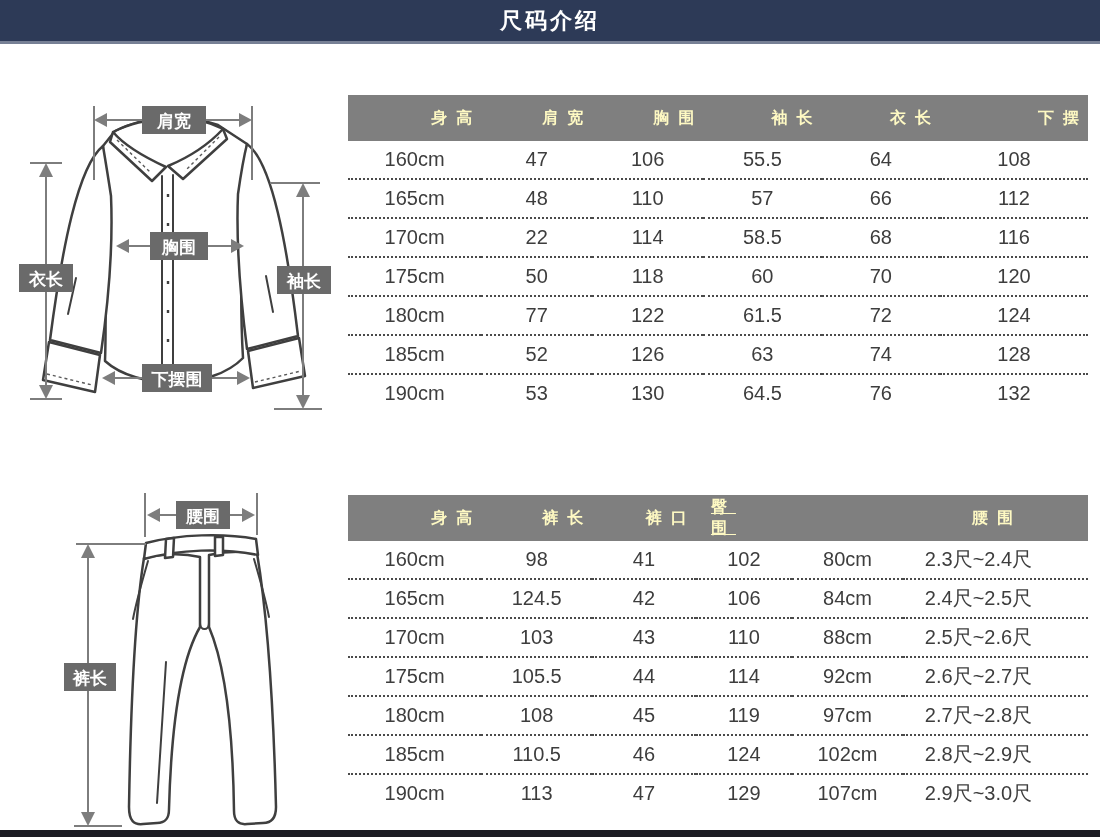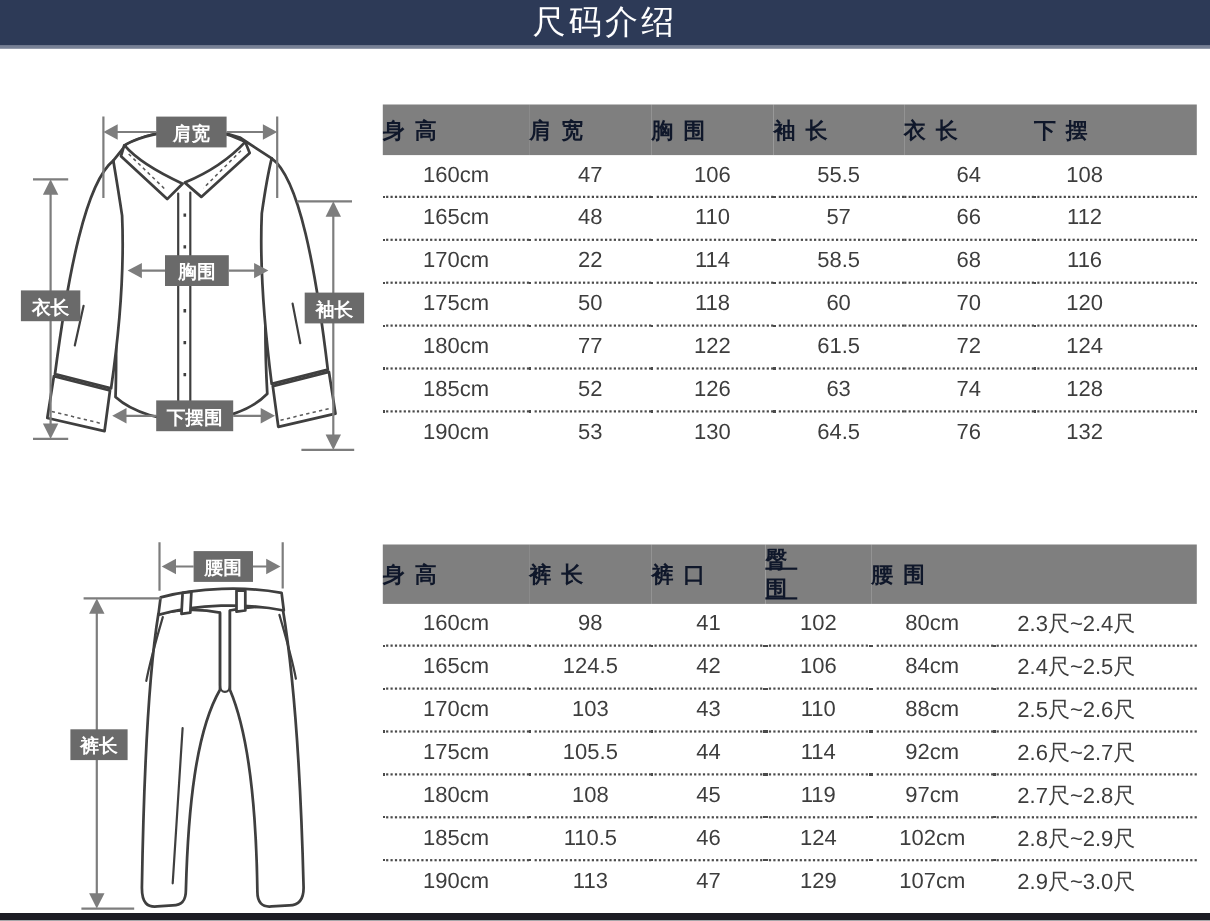--- a/index.html
+++ b/index.html
@@ -7,40 +7,40 @@
     position:relative; width:1100px; height:837px; background:#ffffff; overflow:hidden;
     font-family:"Liberation Sans","DejaVu Sans",sans-serif;
   }
 
   
   .topbar {
     position:absolute; left:0; top:0; width:1100px; height:41px;
     background:#2d3a57; border-bottom:3px solid #778095;
     display:flex; align-items:center; justify-content:center; gap:40px; color:#ffffff;
   }
-  .t-zh { font-size:30px; font-weight:normal; letter-spacing:3px;text-align:right; }
+  .t-zh { font-size:22px; font-weight:bold; letter-spacing:3px;text-align:right; }
   .t-en { font-size:33px; font-weight:bold; letter-spacing:0.5px; }
 
   
   .size-table {
     position:absolute; left:348px; width:740px;
     border-collapse:collapse; table-layout:fixed;
   }
   .shirt-pos { top:95px; }
   .pants-pos { top:495px; }
   .size-table thead th {
-    background:#7f7f7f; color:#0f172a; font-size:20px; font-weight:bold;
-    height:46px; text-align:left; letter-spacing:9px; padding:0;
+    background:#7f7f7f; color:#fef9c3; font-size:16px; font-weight:bold;
+    height:46px; text-align:right; letter-spacing:9px; padding:0;
   }
   .size-table tbody td {
     font-size:20px; color:#3d3d3d; text-align:center; height:37px; padding:0;
     border-bottom:2px dotted #4a4a4a; font-weight:normal;
   }
   .size-table tbody tr:last-child td { border-bottom:none; }
-  .shirt-pos th:last-child, .shirt-pos td:last-child { padding-right:56px; }
+  .shirt-pos th:last-child, .shirt-pos td:last-child { }
   .pants-pos th.th-hip { padding-right:56px;text-decoration:underline; }
   .pants-pos th.th-waist-span { padding-right:66px; }
   .pants-pos td:nth-child(6) { padding-right:34px; }
 
   
   .shirt-svg { position:absolute; left:2px; top:68px; }
   .pants-svg { position:absolute; left:50px; top:487px; }
   .dim { stroke:#7d7d7d; stroke-width:2; fill:none; }
   .dimfill { fill:#7d7d7d; stroke:none; }
   .labelbox { fill:#6a6a6a; stroke:none; }

